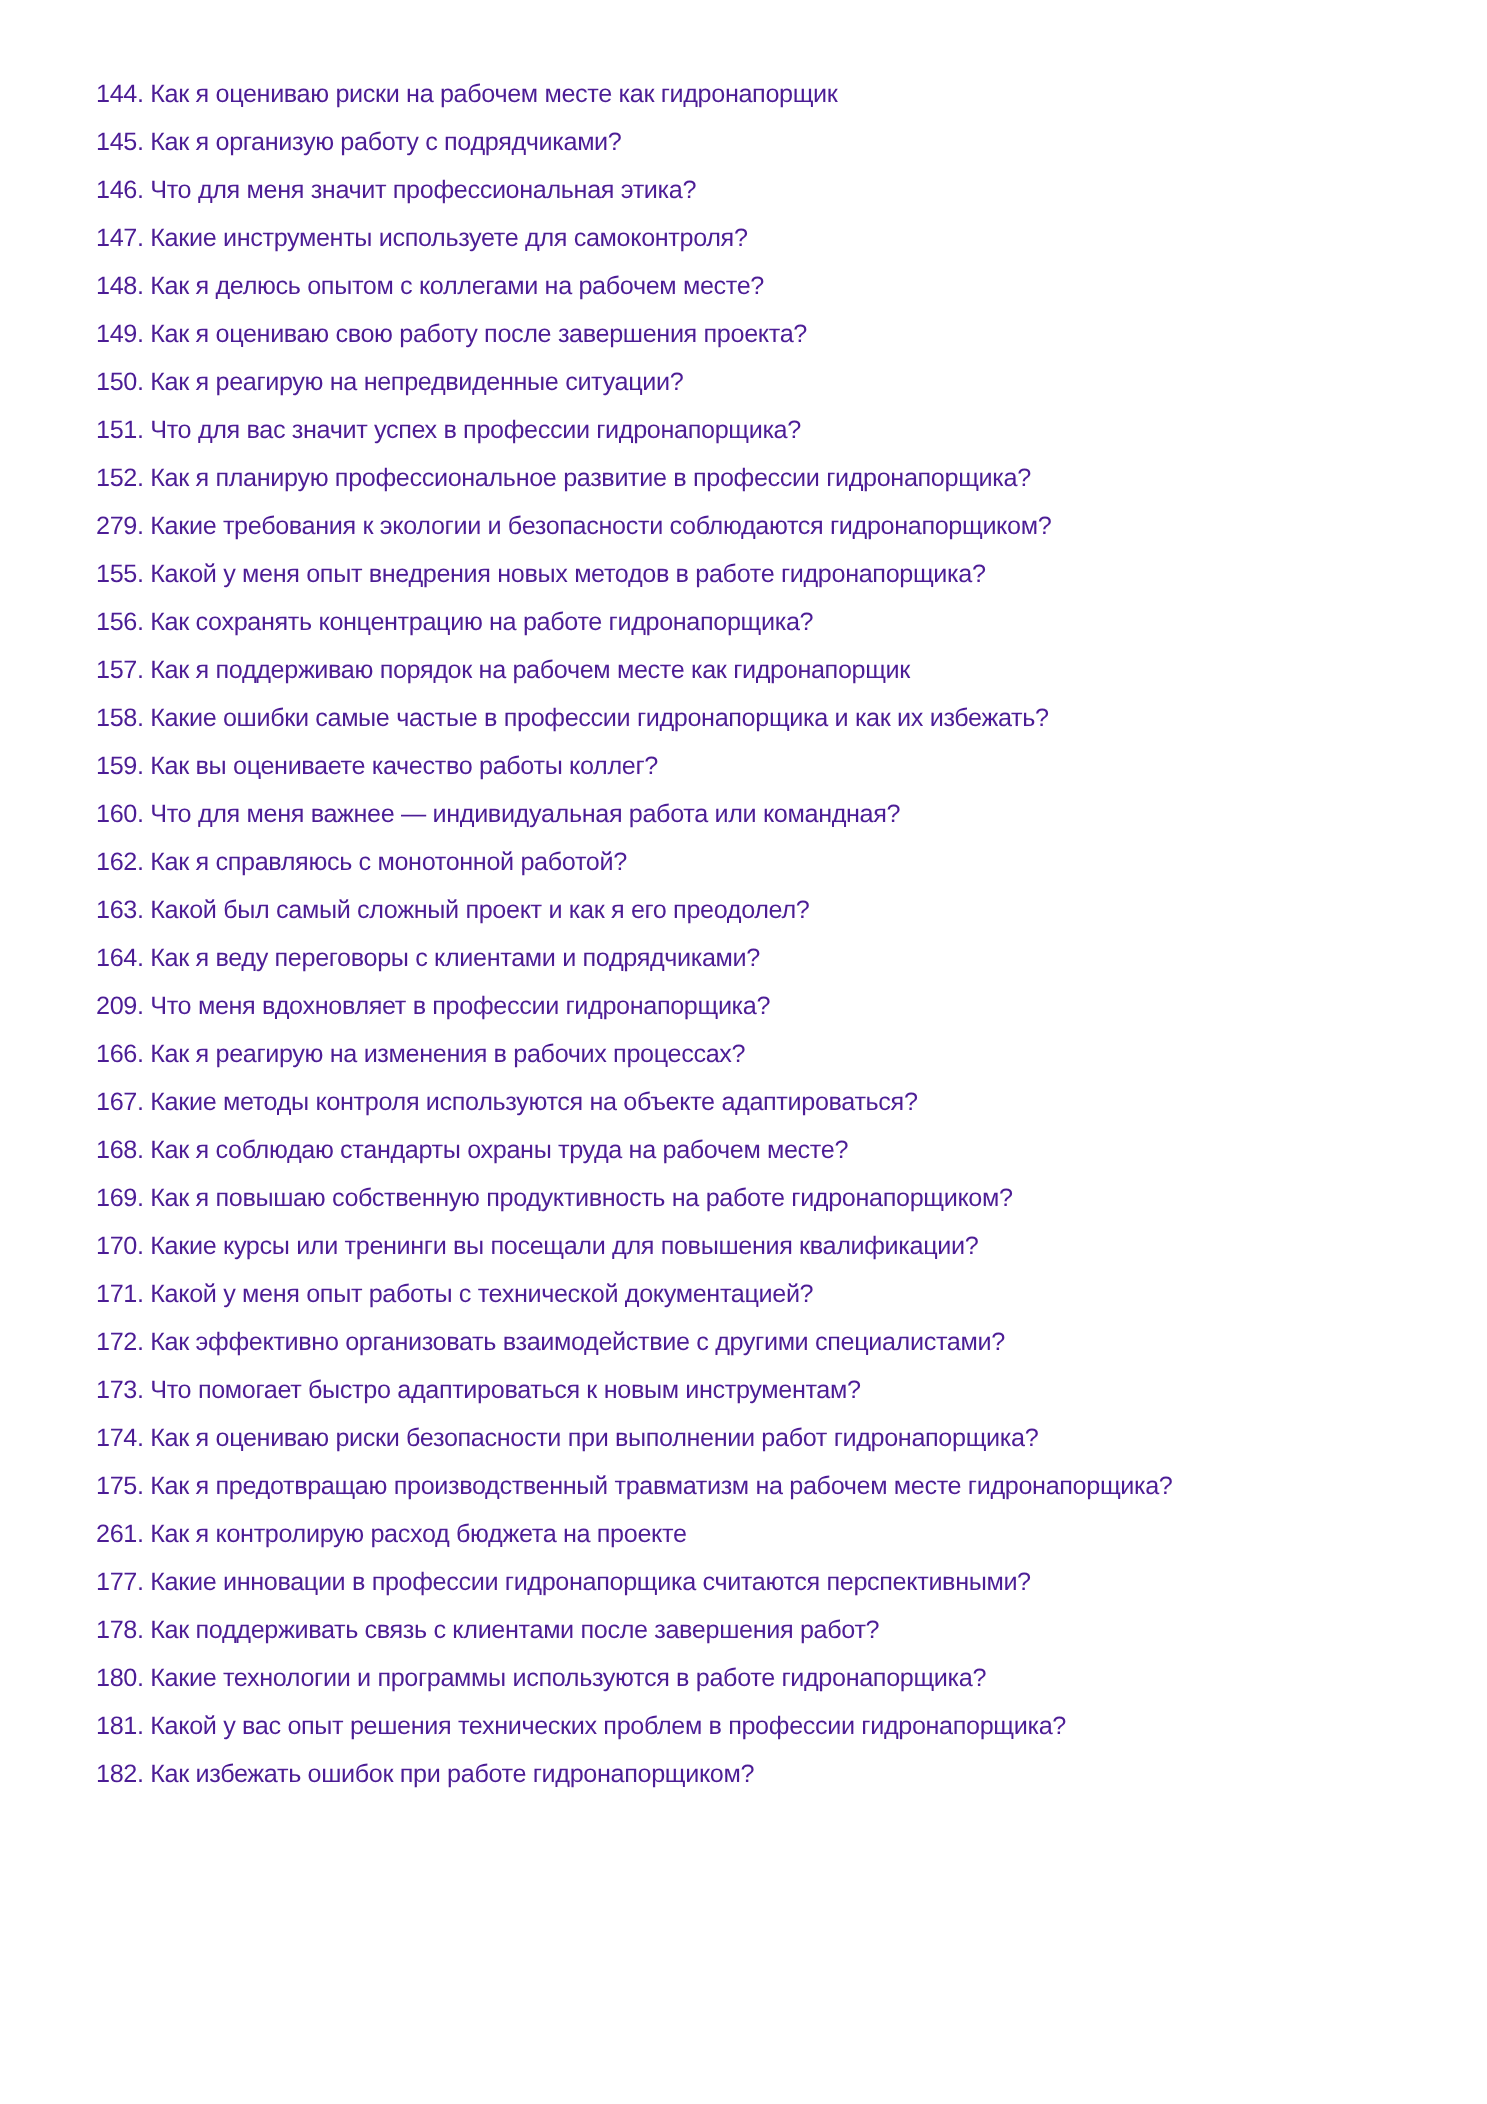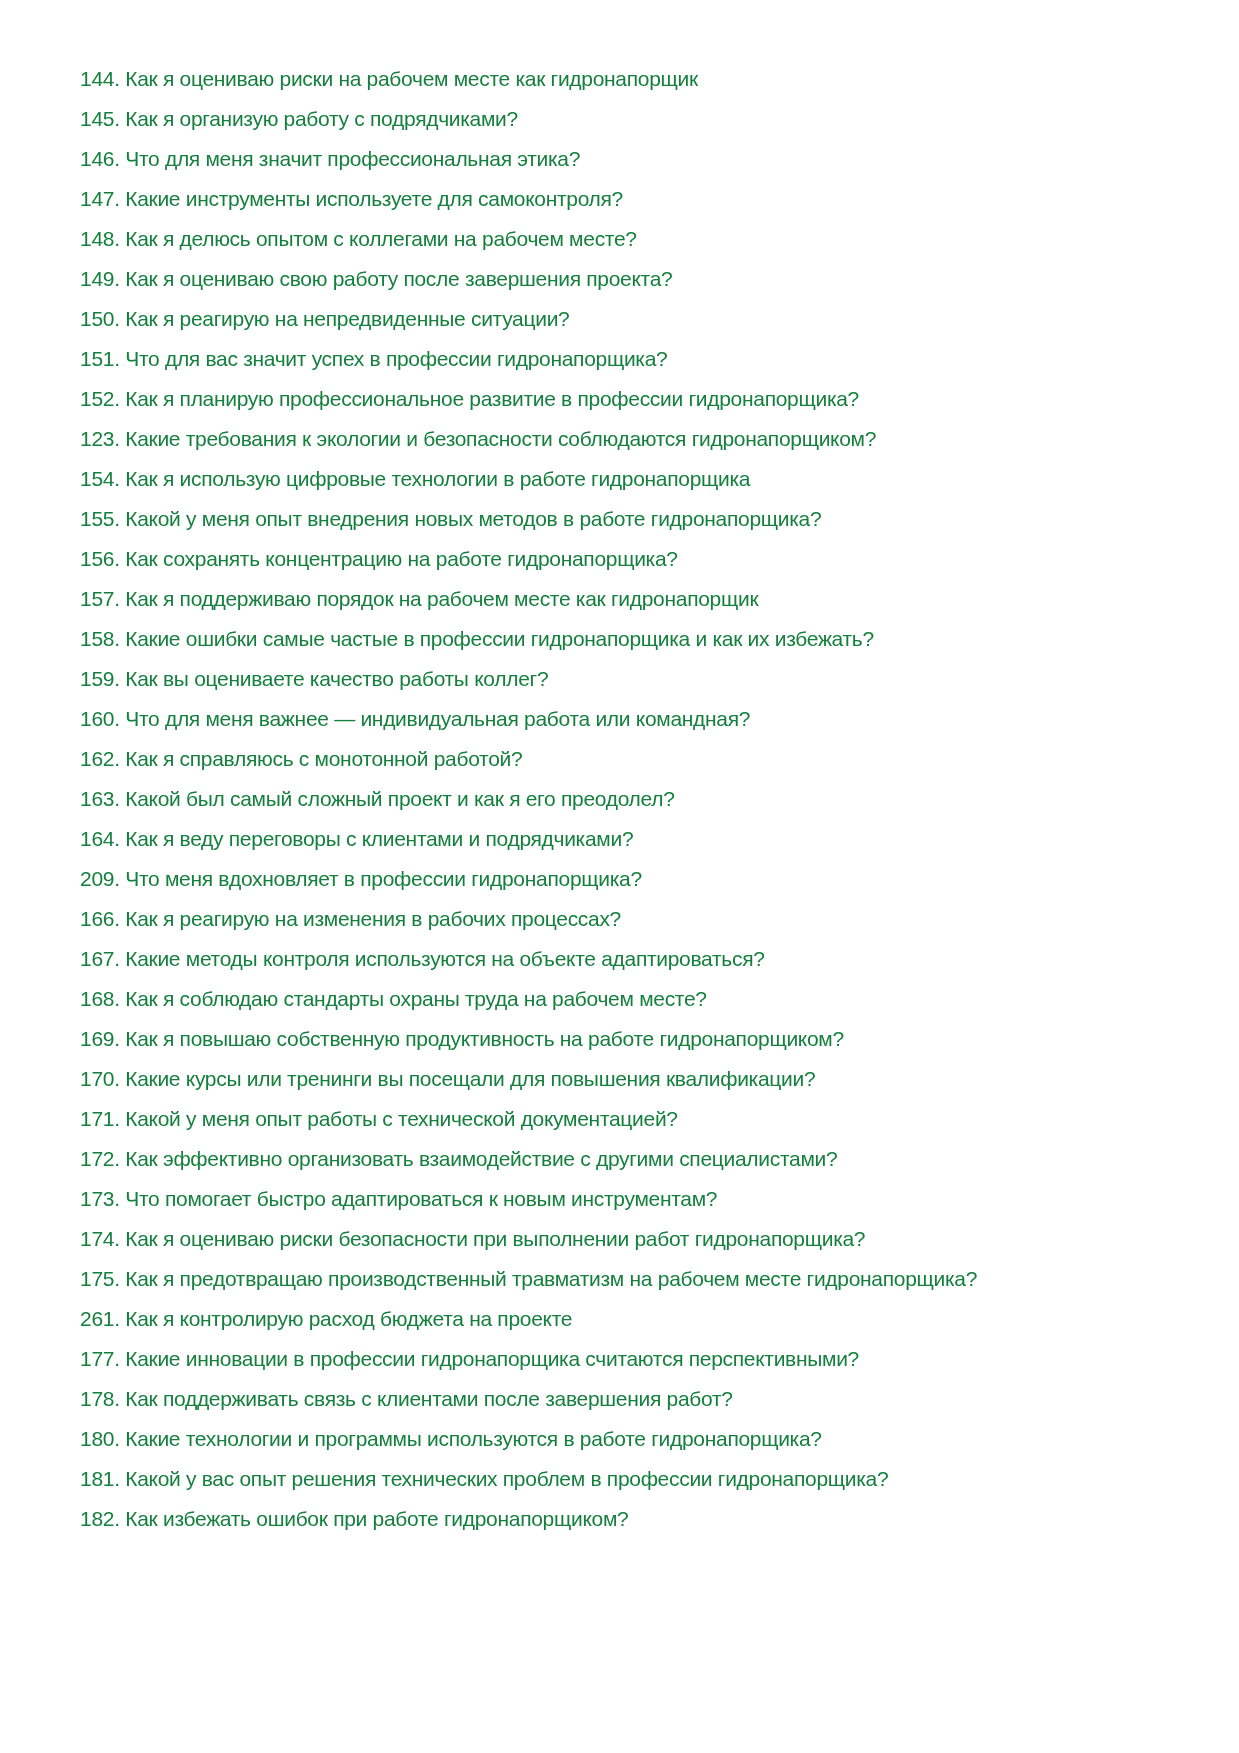--- a/index.html
+++ b/index.html
@@ -10,21 +10,21 @@
   body {
     width: 1239px;
     height: 1753px;
     font-family: "Liberation Sans", "DejaVu Sans", sans-serif;
     overflow: hidden;
   }
   .doc {
     box-sizing: content-box;
     padding: 59px 0 0 80px;
     width: 1005px;
-    color: #15803d;
+    color: #4c1d95;
     font-size: 21px;
     line-height: 40px;
     letter-spacing: -0.3px;
   }
   .q {
     margin: 0;
     padding: 0;
   }
 </style>
 </head>
@@ -34,22 +34,21 @@
   <div>
       <p class="q"><span>144.</span> <span>Как я оцениваю риски на рабочем месте как гидронапорщик</span></p>
       <p class="q"><span>145.</span> <span>Как я организую работу с подрядчиками?</span></p>
       <p class="q"><span>146.</span> <span>Что для меня значит профессиональная этика?</span></p>
       <p class="q"><span>147.</span> <span>Какие инструменты используете для самоконтроля?</span></p>
       <p class="q"><span>148.</span> <span>Как я делюсь опытом с коллегами на рабочем месте?</span></p>
       <p class="q"><span>149.</span> <span>Как я оцениваю свою работу после завершения проекта?</span></p>
       <p class="q"><span>150.</span> <span>Как я реагирую на непредвиденные ситуации?</span></p>
       <p class="q"><span>151.</span> <span>Что для вас значит успех в профессии гидронапорщика?</span></p>
       <p class="q"><span>152.</span> <span>Как я планирую профессиональное развитие в профессии гидронапорщика?</span></p>
-      <p class="q"><span>123.</span> <span>Какие требования к экологии и безопасности соблюдаются гидронапорщиком?</span></p>
-      <p class="q"><span>154.</span> <span>Как я использую цифровые технологии в работе гидронапорщика</span></p>
+      <p class="q"><span>279.</span> <span>Какие требования к экологии и безопасности соблюдаются гидронапорщиком?</span></p>
       <p class="q"><span>155.</span> <span>Какой у меня опыт внедрения новых методов в работе гидронапорщика?</span></p>
       <p class="q"><span>156.</span> <span>Как сохранять концентрацию на работе гидронапорщика?</span></p>
       <p class="q"><span>157.</span> <span>Как я поддерживаю порядок на рабочем месте как гидронапорщик</span></p>
       <p class="q"><span>158.</span> <span>Какие ошибки самые частые в профессии гидронапорщика и как их избежать?</span></p>
       <p class="q"><span>159.</span> <span>Как вы оцениваете качество работы коллег?</span></p>
       <p class="q"><span>160.</span> <span>Что для меня важнее — индивидуальная работа или командная?</span></p>
       <p class="q"><span>162.</span> <span>Как я справляюсь с монотонной работой?</span></p>
       <p class="q"><span>163.</span> <span>Какой был самый сложный проект и как я его преодолел?</span></p>
       <p class="q"><span>164.</span> <span>Как я веду переговоры с клиентами и подрядчиками?</span></p>
       <p class="q"><span>209.</span> <span>Что меня вдохновляет в профессии гидронапорщика?</span></p>

